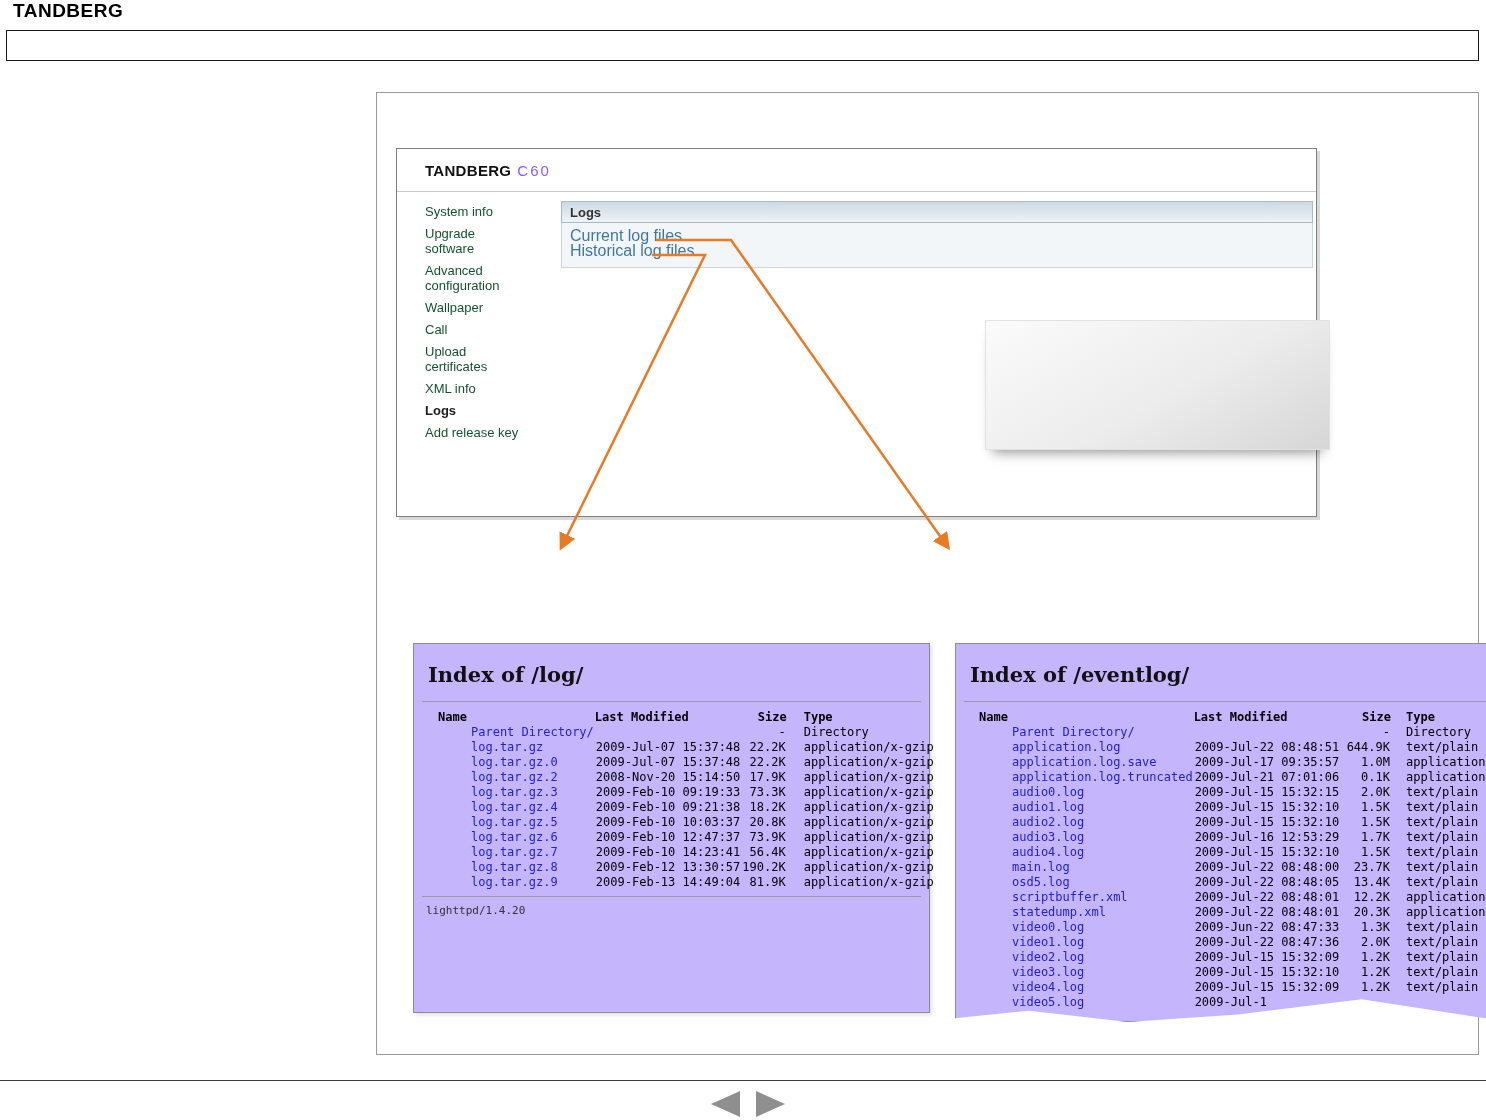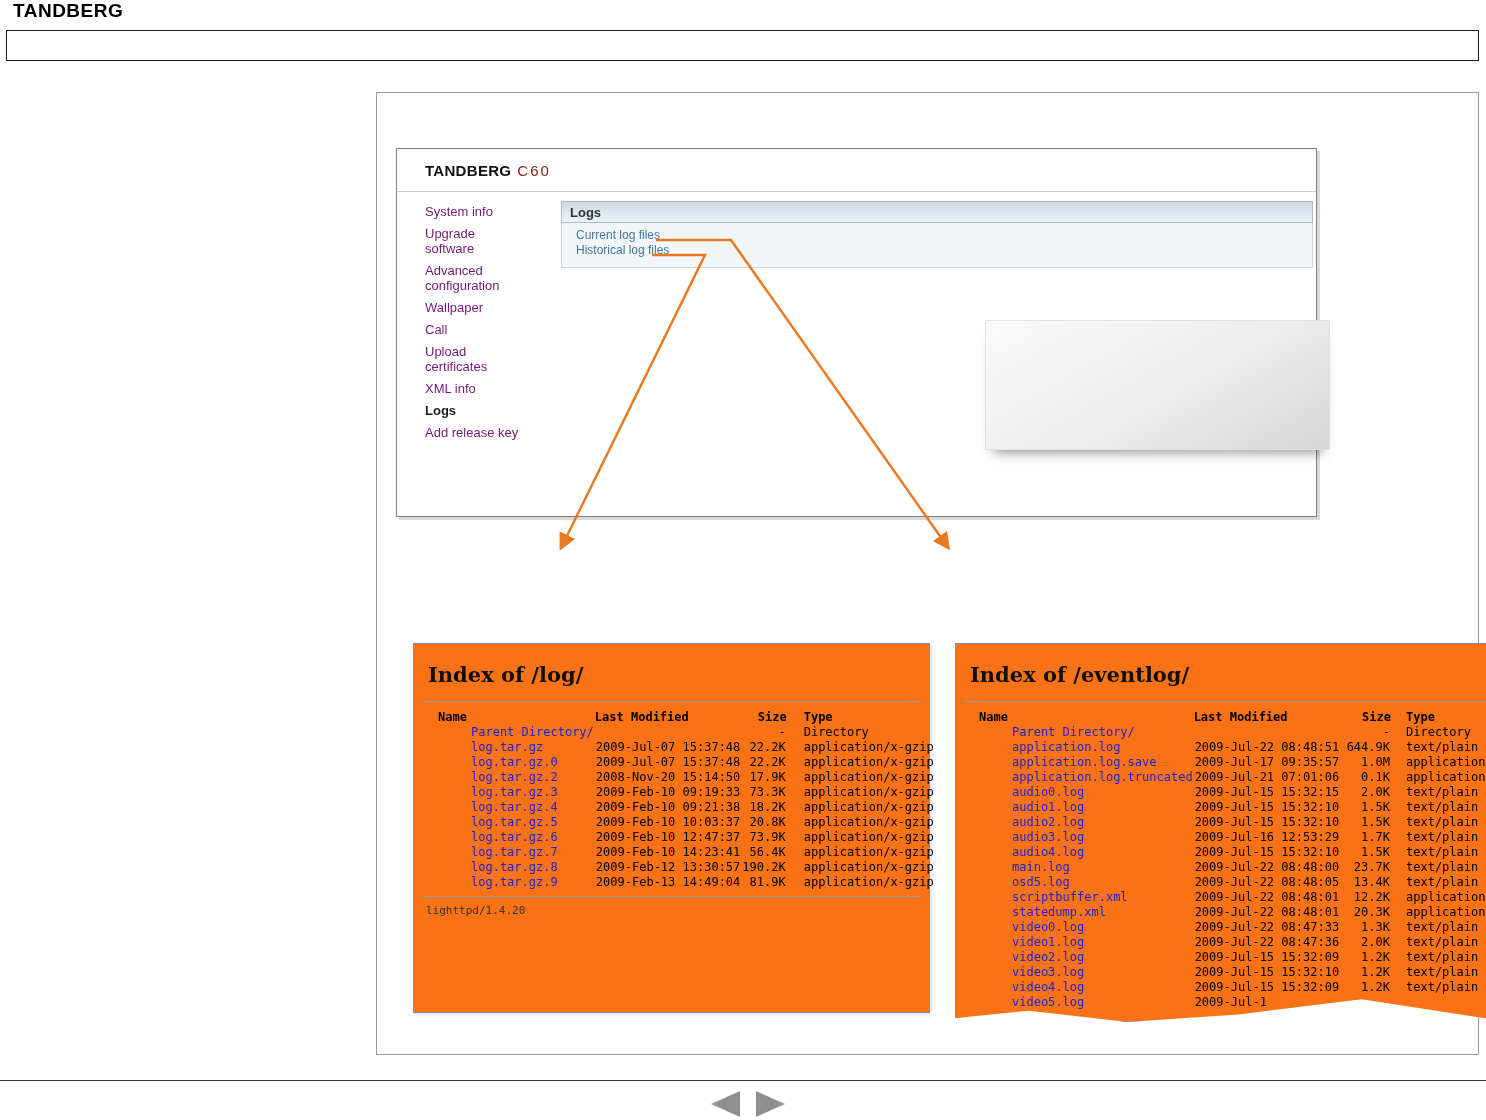--- a/index.html
+++ b/index.html
@@ -9,41 +9,41 @@
 
   
   .brand { position:absolute; left:13px; top:0px; font-size:19px; font-weight:800; letter-spacing:0.5px; color:#000; }
   .top-bar { position:absolute; left:6px; top:30px; width:1473px; height:31px; border:1px solid #1a1a1a; background:#fff; }
   .main-frame { position:absolute; left:376px; top:92px; width:1103px; height:963px; border:1px solid #9a9a9a; background:#fff; }
 
   
   .ui-shot { position:absolute; left:396px; top:148px; width:921px; height:369px; border:1px solid #7f7f7f; background:#fff; box-shadow:3px 3px 0 #d9d9d9; }
   .ui-header { height:43px; border-bottom:1px solid #c9c9c9; padding:13px 0 0 28px; }
   .ui-brand { font-weight:bold; font-size:15px; color:#111; letter-spacing:0.3px; }
-  .ui-model { font-size:15px; color:#7f1d1d; letter-spacing:2px; margin-left:6px; }
+  .ui-model { font-size:15px; color:#8b5cf6; letter-spacing:2px; margin-left:6px; }
   .ui-body { position:relative; height:325px; }
   .ui-sidebar { position:absolute; left:28px; top:12px; width:100px; }
-  .sb-item { color:#701a75; font-size:13px; line-height:15px; margin-bottom:7px; cursor:pointer; }
+  .sb-item { color:#14532d; font-size:13px; line-height:15px; margin-bottom:7px; cursor:pointer; }
   .sb-item.active { color:#1c1c1c; font-weight:bold; }
   .ui-content { position:absolute; left:164px; top:9px; width:752px; }
   .ui-title { height:22px; background:linear-gradient(#ccd9e3,#eef3f7); border:1px solid #aab9c4; font-size:13px; font-weight:bold; color:#333; padding:3px 8px; }
   .ui-links { border:1px solid #ccd5dc; border-top:none; background:#f2f6f9; padding:5px 8px 9px; }
-  .ui-link { color:#3f77a2; font-size:12px; line-height:15px; cursor:pointer;margin-left:6px; }
+  .ui-link { color:#3f77a2; font-size:16px; line-height:15px; cursor:pointer; }
 
   
   .callout { position:absolute; left:985px; top:320px; width:345px; height:130px;
     background:linear-gradient(150deg,#fbfbfb 0%,#ececec 55%,#d6d6d6 100%);
     border:1px solid #e2e2e2;
     box-shadow:0 10px 12px -8px rgba(0,0,0,0.45); }
 
   
   .arrows { position:absolute; left:0; top:0; width:1486px; height:1120px; pointer-events:none; }
 
   
-  .listing { position:absolute; background:#f97316; border:1px solid #8c8c8c; font-family:"DejaVu Sans Mono", monospace; box-shadow:2px 2px 4px rgba(0,0,0,0.12); }
+  .listing { position:absolute; background:#c4b5fd; border:1px solid #8c8c8c; font-family:"DejaVu Sans Mono", monospace; box-shadow:2px 2px 4px rgba(0,0,0,0.12); }
   .listing-log { left:413px; top:643px; width:517px; height:370px; }
   .listing-eventlog { left:955px; top:643px; width:616px; height:379px;
     clip-path:polygon(0 0, 100% 0, 100% 94%, 86% 99%, 66% 94%, 46% 98%, 28% 100%, 12% 97%, 0 99%); }
   .listing-title { font-family:"DejaVu Serif", "Liberation Serif", serif; font-weight:bold; font-size:21px; color:#111; padding:18px 0 14px 14px; }
   .listing-rule { border-top:1px solid #9a9a9a; margin:0 8px; }
   .listing table { border-collapse:collapse; margin:8px 0 6px 24px; font-size:12px; line-height:15px; }
   .listing-eventlog table { margin-left:23px; }
   .listing th { text-align:left; font-weight:bold; padding:0 0 6px 0; }
   .listing td, .listing th { white-space:nowrap; vertical-align:top; padding-top:0; padding-bottom:0; }
   .listing .c-name { width:133px; }
@@ -282,21 +282,21 @@
             <td class="c-type">application/x</td>
           </tr>
           <tr>
             <td class="c-name"><a href="#" class="file-link">statedump.xml</a></td>
             <td class="c-mod">2009-Jul-22 08:48:01</td>
             <td class="c-size">20.3K</td>
             <td class="c-type">application/x</td>
           </tr>
           <tr>
             <td class="c-name"><a href="#" class="file-link">video0.log</a></td>
-            <td class="c-mod">2009-Jul-22 08:47:33</td>
+            <td class="c-mod">2009-Jun-22 08:47:33</td>
             <td class="c-size">1.3K</td>
             <td class="c-type">text/plain</td>
           </tr>
           <tr>
             <td class="c-name"><a href="#" class="file-link">video1.log</a></td>
             <td class="c-mod">2009-Jul-22 08:47:36</td>
             <td class="c-size">2.0K</td>
             <td class="c-type">text/plain</td>
           </tr>
           <tr>

